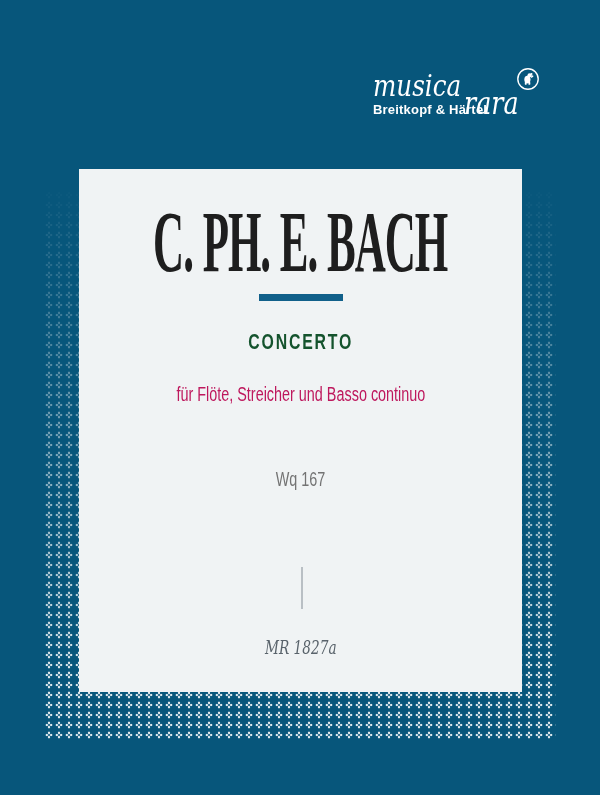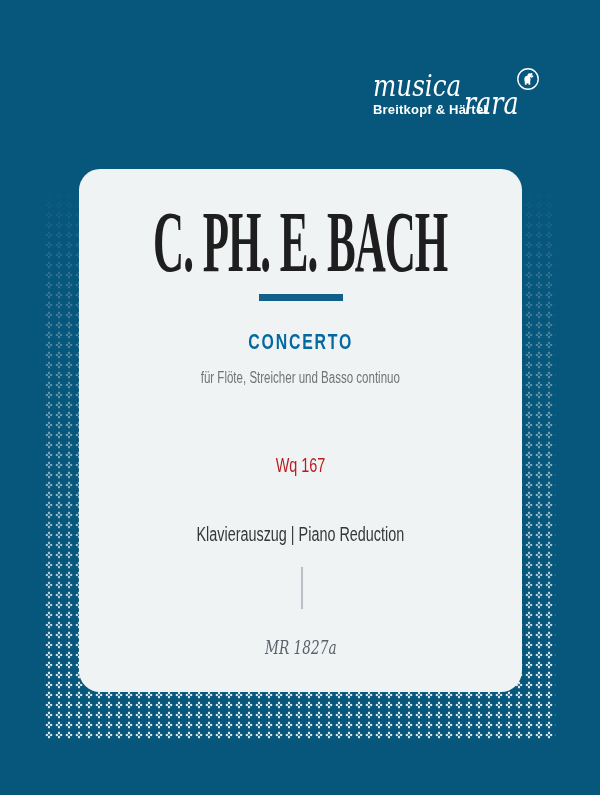--- a/index.html
+++ b/index.html
@@ -24,43 +24,43 @@
   .logo-rara   { left:464px; top:88px; font-size:31px; }
   .logo-pub {
     position:absolute; left:373px; top:102px;
     color:#FFFFFF; font-size:13px; font-weight:700; letter-spacing:.2px; white-space:nowrap;
   }
   .emblem { position:absolute; left:515px; top:66px; }
 
   
   .panel {
     position:absolute; left:79px; top:169px; width:443px; height:523px;
-    background:#F0F3F4; z-index:3;border-radius:21px;
+    background:#F0F3F4; z-index:3;
   }
   .panel > div { position:absolute; left:0; width:100%; text-align:center; }
 
   .composer {
     top:23px; height:100px;
     display:flex; align-items:center; justify-content:center;
   }
   .composer-inner {
     font-family:"Liberation Serif", serif; font-weight:700;
     font-size:86px; line-height:1; letter-spacing:-2px;
     transform:scaleX(.5); white-space:nowrap; color:#1E1E1E;
   }
   .rule {
     top:125px; left:50% !important; width:84px !important; margin-left:-42px;
     height:7px; background:#11608A;
   }
-  .work-title { top:160px; font-size:22px; font-weight:700; color:#0369a1; }
+  .work-title { top:160px; font-size:22px; font-weight:700; color:#14532d; }
   .work-title .cond { letter-spacing:2.5px; }
-  .sub      { font-size:16px; color:#737373; }
+  .sub      { font-size:20px; color:#be185d;margin-top:16px; }
   .sub-de   { top:196px; line-height:26px; }
   .sub-en   { top:250px; line-height:25px; }
-  .wq       { top:285px; font-size:20px; color:#b91c1c; }
+  .wq       { top:299px; font-size:20px; color:#737373; }
   .edition  { top:354px; font-size:20px; color:#373737; }
   .vline {
     top:398px; left:50% !important; width:2px !important;
     height:42px; background:#B9BFC4;
   }
   .plate {
     top:467px; font-family:"DejaVu Serif", serif; font-style:italic;
     font-size:19px; color:#59636B;
   }
   .cond { display:inline-block; transform:scaleX(.72); white-space:nowrap; }
@@ -125,23 +125,20 @@
       </div>
     </div>
 
     <div class="sub sub-en">
     </div>
 
     <div class="wq">
       <span class="cond">Wq 167</span>
     </div>
 
-    <div class="edition">
-      <span class="cond">Klavierauszug | Piano Reduction</span>
-    </div>
 
     <div class="vline"></div>
 
     <div class="plate">
       <span class="cond">MR 1827a</span>
     </div>
 
   </div>
 </div>
 

